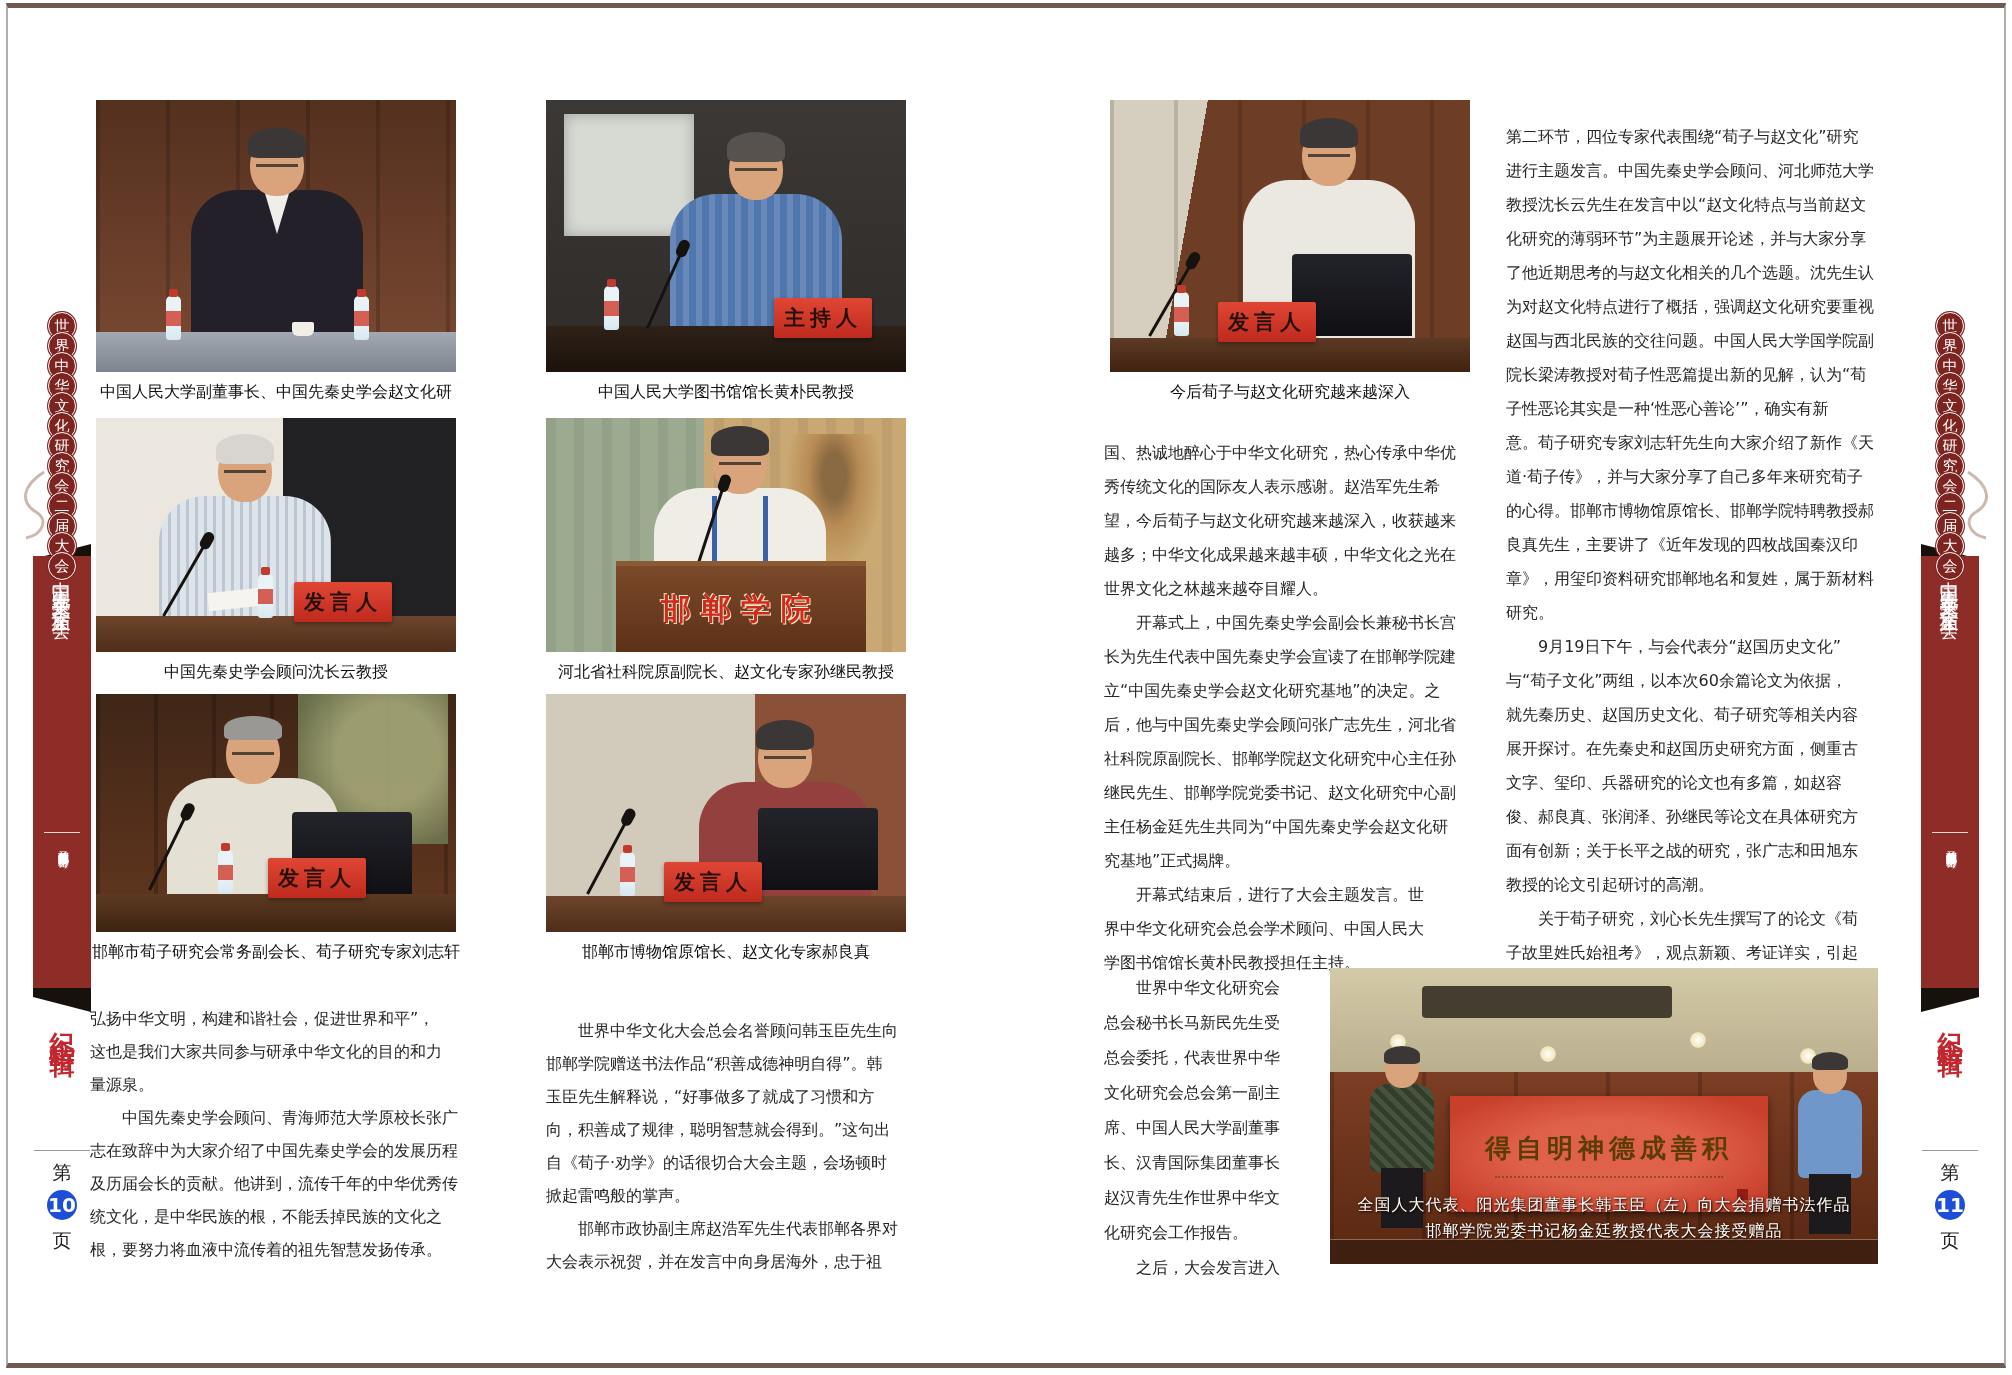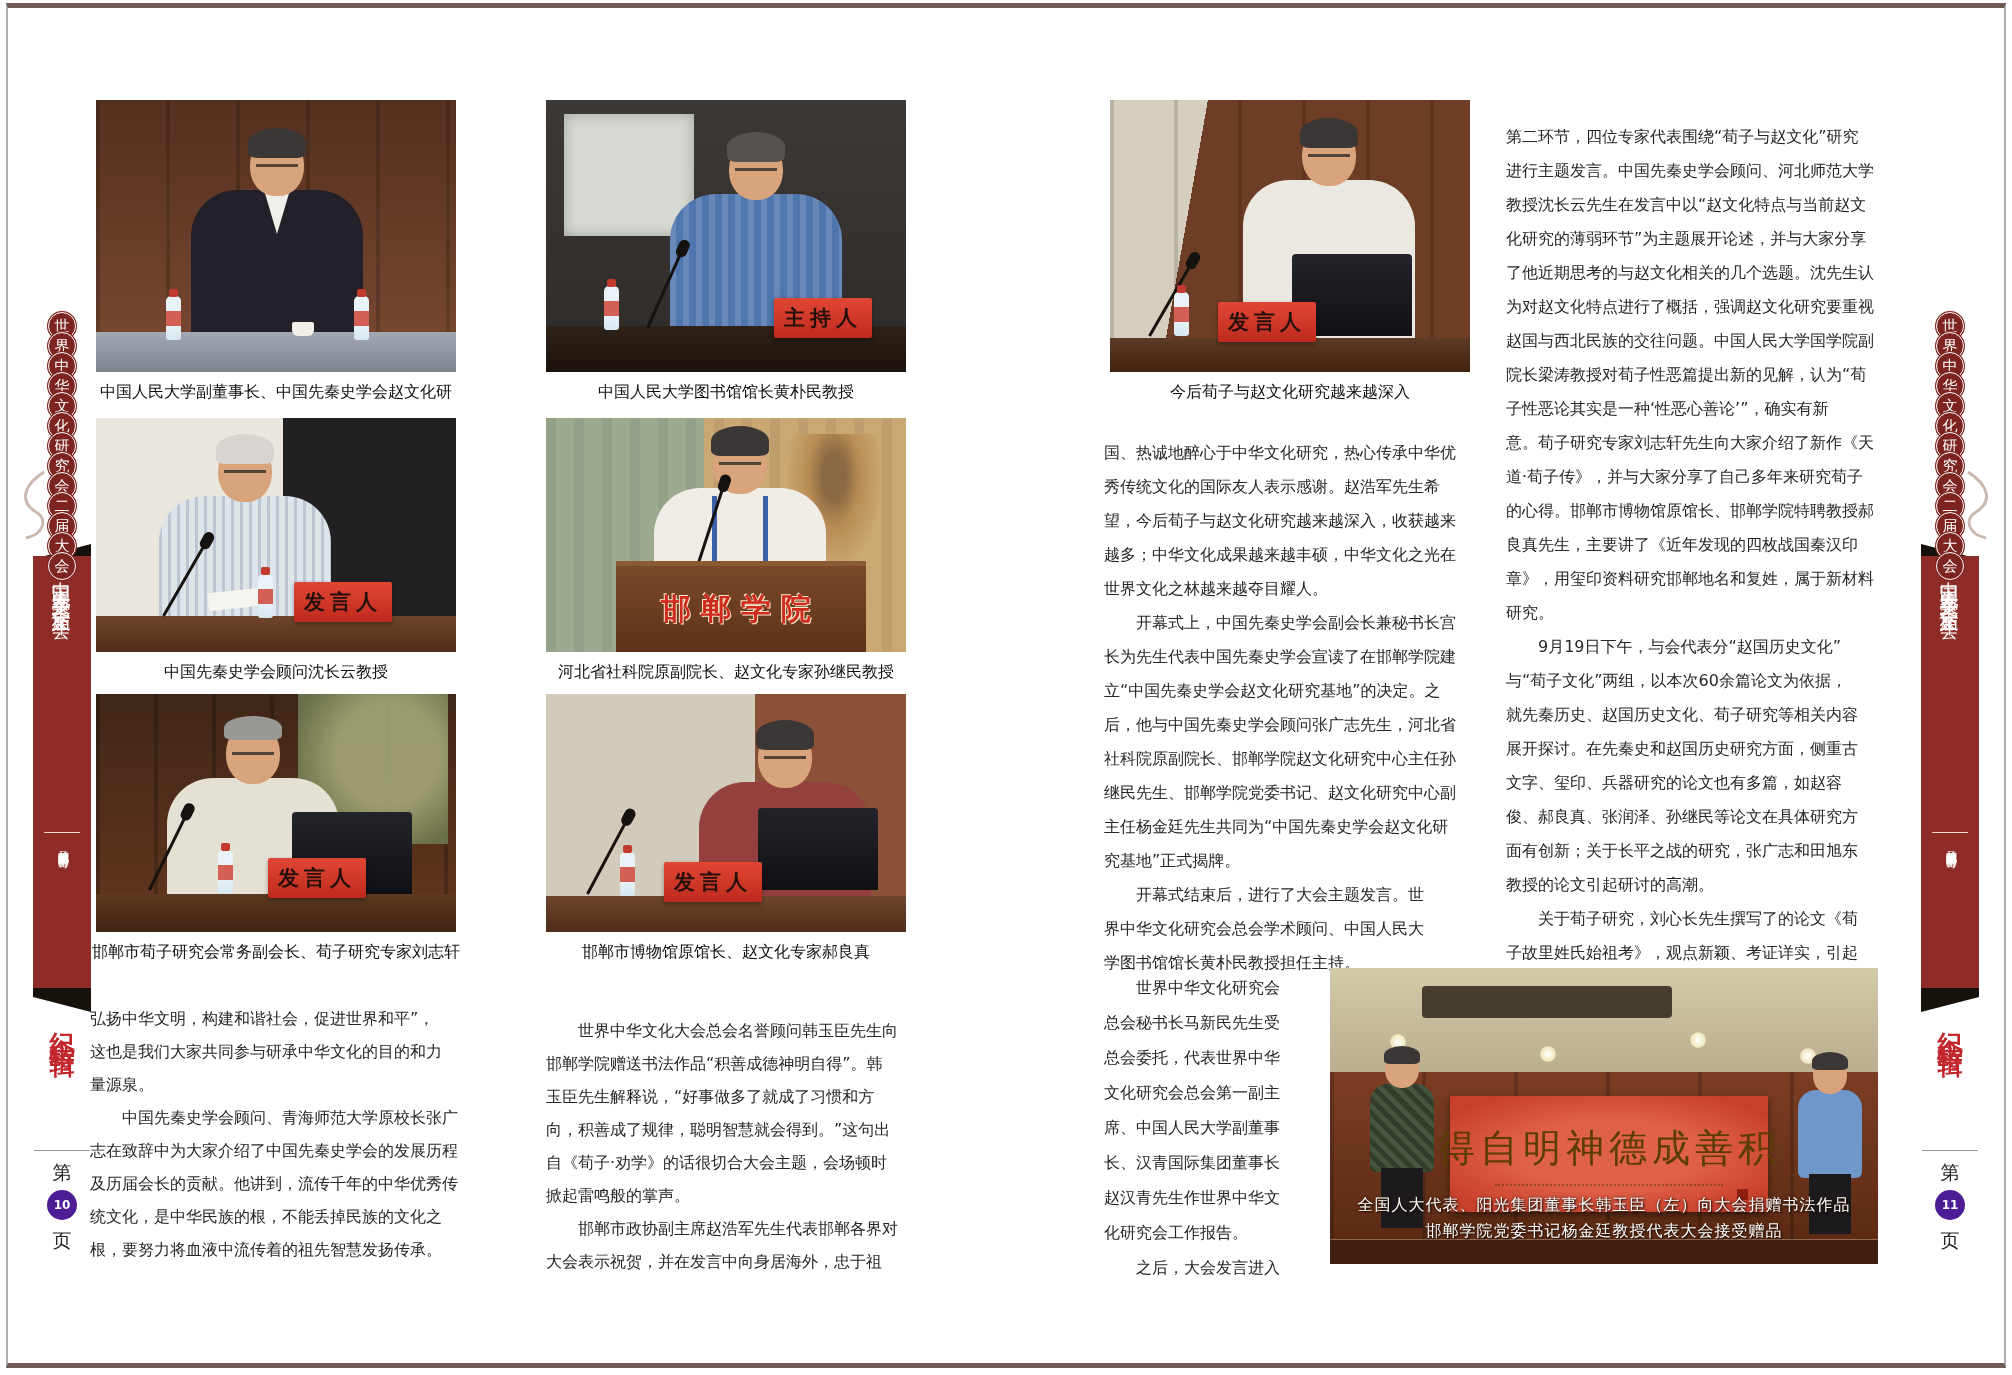--- a/index.html
+++ b/index.html
@@ -36,22 +36,22 @@
          font-family:"DejaVu Serif",serif;white-space:nowrap;}
   .special{position:absolute;top:1012px;left:50%;transform:translateX(-50%);
          writing-mode:vertical-rl;color:#c1272d;font-weight:bold;font-size:25px;
          letter-spacing:7px;font-family:"DejaVu Serif",serif;white-space:nowrap;}
   .sb-divider{position:absolute;top:1150px;left:50%;transform:translateX(-50%);
          width:56px;height:1px;background:#9a9a9a;}
   .page-word{position:absolute;left:50%;transform:translateX(-50%);font-size:19px;color:#222;
          font-family:"DejaVu Serif",serif;}
   .pw-front{top:1160px;}
   .page-circle{position:absolute;top:1190px;left:50%;transform:translateX(-50%);
-         width:30px;height:30px;border-radius:50%;background:#4c1d95;color:#fff;
-         font-size:12px;font-weight:bold;line-height:30px;text-align:center;}
+         width:30px;height:30px;border-radius:50%;background:#1d4ed8;color:#fff;
+         font-size:20px;font-weight:bold;line-height:30px;text-align:center;}
   .pw-back{top:1228px;}
 
   
   .photo{position:absolute;width:360px;overflow:hidden;background:#777;}
   .c1{left:96px;top:100px;height:272px;}
   .c2{left:546px;top:100px;height:272px;}
   .c3{left:96px;top:418px;height:234px;}
   .c4{left:546px;top:418px;height:234px;}
   .c5{left:96px;top:694px;height:238px;}
   .c6{left:546px;top:694px;height:238px;}
@@ -167,21 +167,21 @@
   .p8 .light{position:absolute;width:16px;height:16px;border-radius:50%;
              background:radial-gradient(#ffffff,#efe6bb 65%,rgba(239,230,187,0) 75%);}
   .p8 .l1{left:60px;top:66px;} .p8 .l2{left:210px;top:78px;} .p8 .l3{left:360px;top:64px;} .p8 .l4{left:470px;top:80px;}
   .p8 .wall{position:absolute;left:0;right:0;top:104px;bottom:24px;
             background:repeating-linear-gradient(90deg,rgba(0,0,0,.18) 0 4px,transparent 4px 92px),
             linear-gradient(180deg,#7c3e24,#5d2a14);}
   .p8 .banner{position:absolute;left:120px;top:128px;width:318px;height:116px;
             background:radial-gradient(ellipse at center,#e0614a 0 40%,#c8402c 85%);
             box-shadow:0 3px 8px rgba(0,0,0,.45);display:flex;flex-direction:column;
             align-items:center;justify-content:center;z-index:3;}
-  .p8 .banner-text{font-family:"DejaVu Serif",serif;font-weight:normal;font-size:38px;letter-spacing:5px;
+  .p8 .banner-text{font-family:"DejaVu Serif",serif;font-weight:bold;font-size:26px;letter-spacing:5px;
             color:#5c3c06;white-space:nowrap;}
   .p8 .banner-sub{margin-top:10px;width:72%;height:0;border-bottom:2px dotted rgba(90,60,10,.55);}
   .p8 .seal{position:absolute;right:20px;bottom:12px;width:11px;height:11px;background:#8f1d12;}
   .stand{position:absolute;width:84px;height:186px;z-index:4;}
   .stand .head{width:34px;height:40px;top:0;}
   .stand .hair{width:36px;height:18px;top:-2px;}
   .stand .torso{top:36px;width:64px;height:88px;border-radius:18px 18px 6px 6px;}
   .stand .legs{position:absolute;left:50%;transform:translateX(-50%);top:120px;width:42px;height:60px;background:#1c1a1c;}
   .p8 .stand-l{left:30px;top:80px;}
   .p8 .stand-l .torso{background:repeating-linear-gradient(45deg,rgba(0,0,0,.28) 0 5px,transparent 5px 10px),#45543c;}

